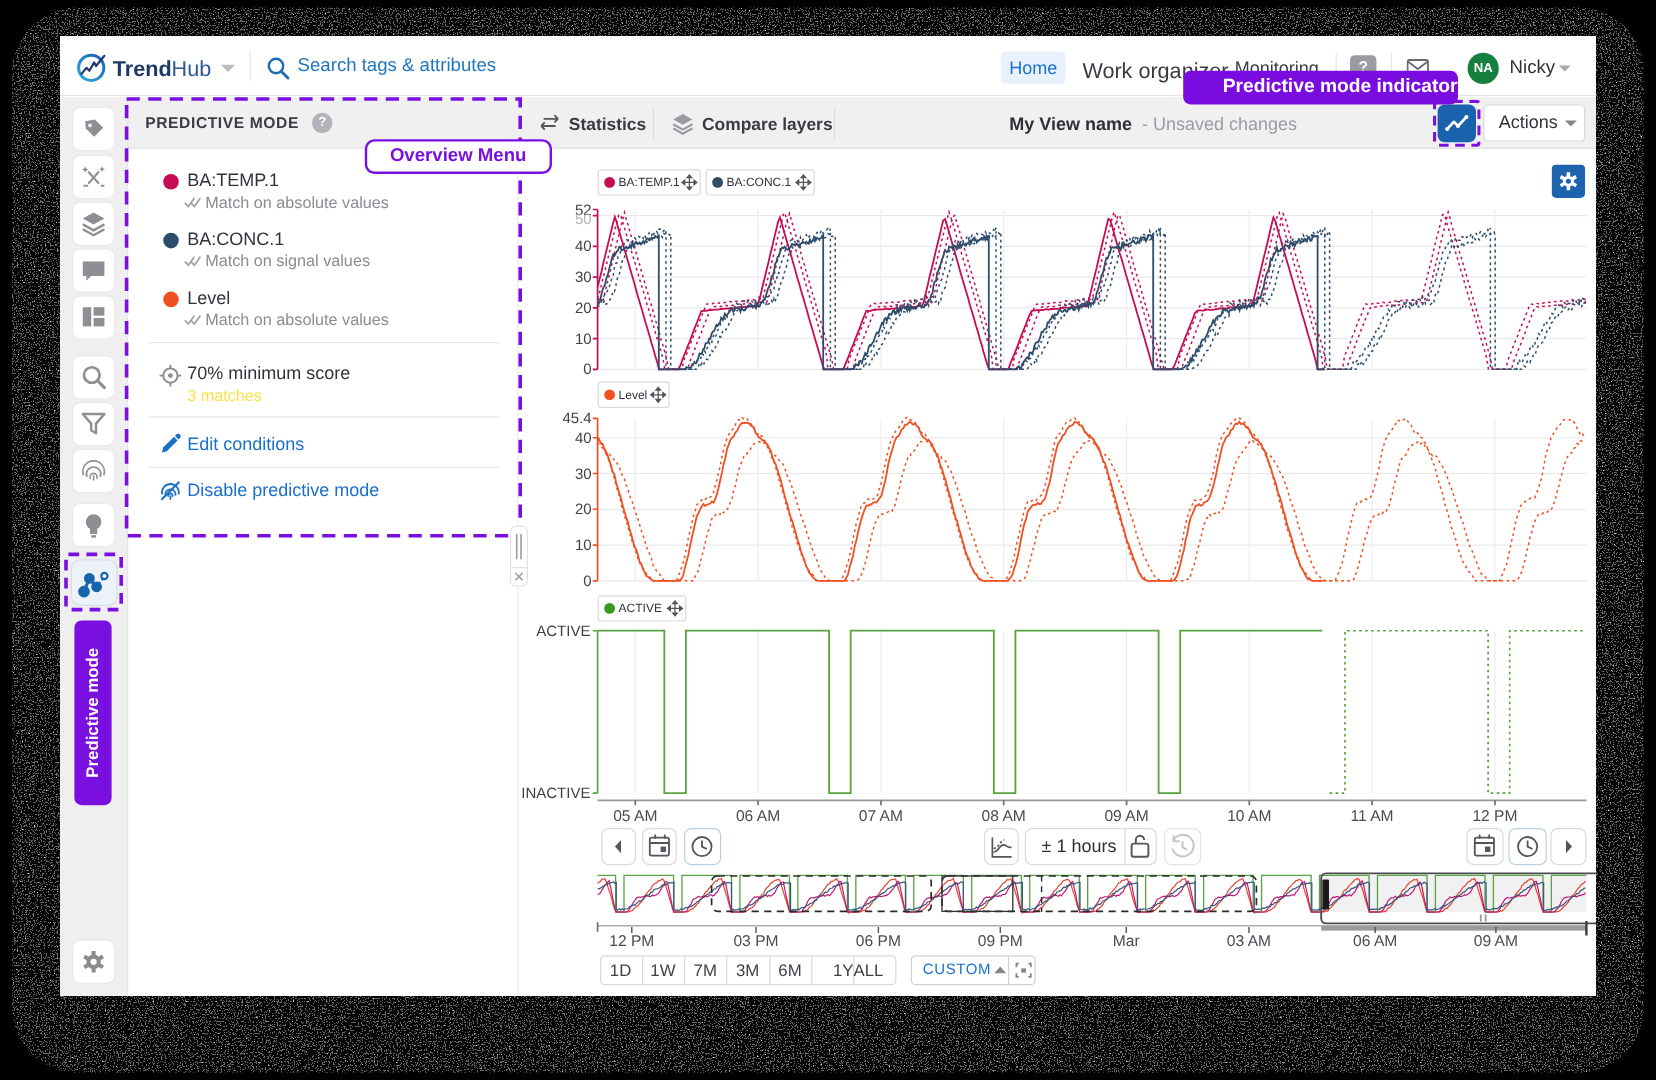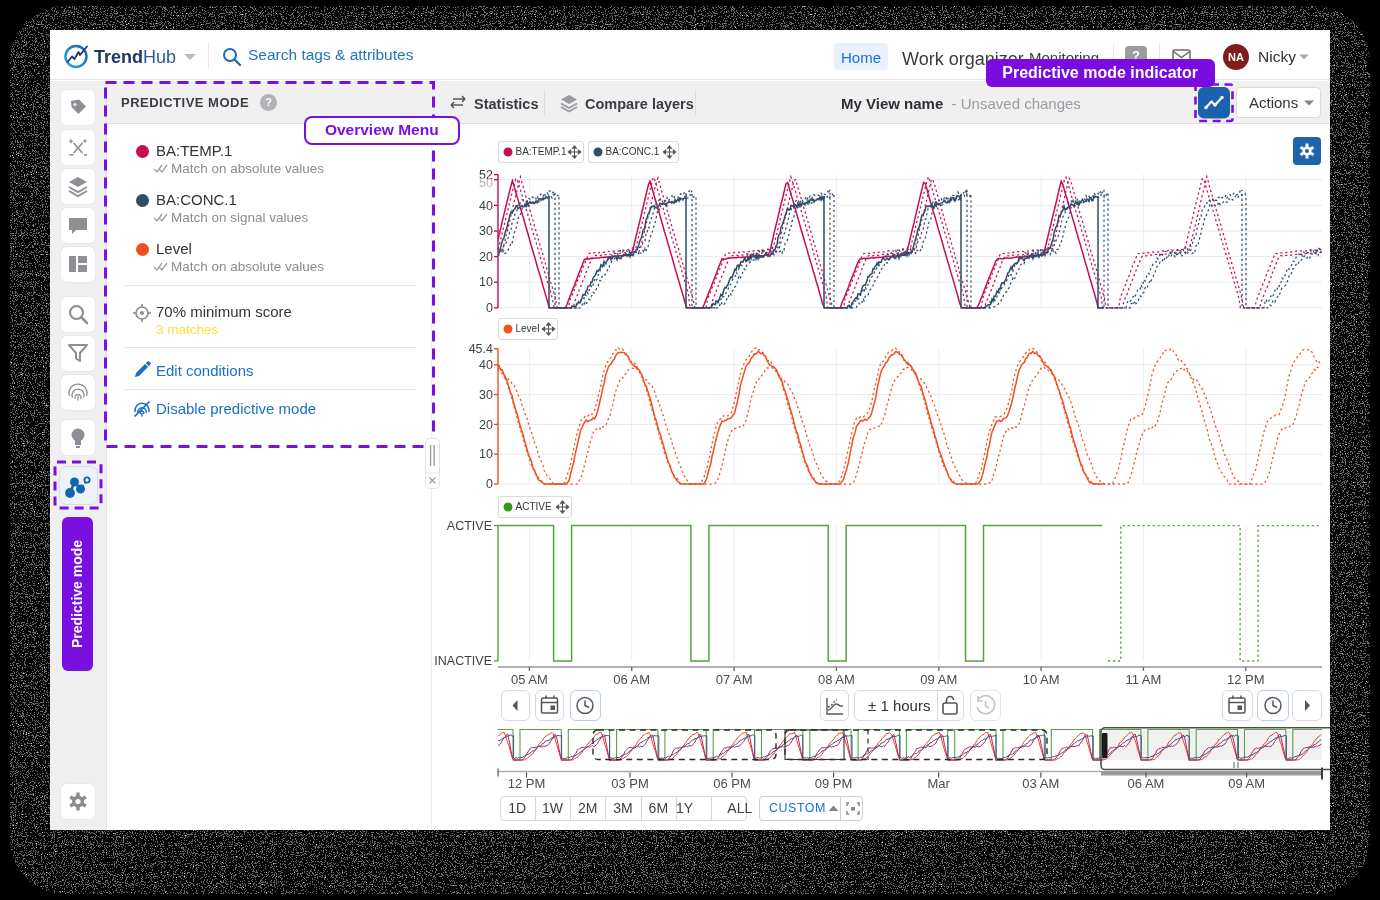--- a/index.html
+++ b/index.html
@@ -48,21 +48,21 @@
 <div class="abs" style="left:834px;top:49px;width:54px;text-align:center;font-size:15px;color:#1a72d2">Home</div>
 <div class="abs" style="left:902px;top:49px;font-size:18px;color:#3a3a42">Work organizer</div>
 <div class="abs" style="left:1029px;top:49px;font-size:15px;color:#3a3a42">Monitoring</div>
 <div class="abs" style="left:1113px;top:44px;width:1px;height:24px;background:#e6e6ea"></div>
 <div class="abs" style="left:1125px;top:46px;width:22px;height:20px;background:#9b9ba1;border-radius:4px;color:#fff;font-size:13px;font-weight:bold;text-align:center;line-height:20px">?</div>
 <div class="abs" style="left:1159px;top:44px;width:1px;height:24px;background:#e6e6ea"></div>
 <svg class="abs" style="left:1172px;top:49px" width="20" height="16">
 <rect x="1" y="1" width="17" height="13" rx="1.5" fill="none" stroke="#6a6a72" stroke-width="1.5"></rect>
 <path d="M1.5 2.5l8 6 8-6" fill="none" stroke="#6a6a72" stroke-width="1.5"></path>
   </svg>
-<div class="abs" style="left:1223px;top:44px;width:26px;height:26px;background:#7f1d1d;border-radius:50%;color:#fff;font-size:11px;font-weight:bold;text-align:center;line-height:26px">NA</div>
+<div class="abs" style="left:1223px;top:44px;width:26px;height:26px;background:#15803d;border-radius:50%;color:#fff;font-size:11px;font-weight:bold;text-align:center;line-height:26px">NA</div>
 <div class="abs" style="left:1258px;top:48px;font-size:15.5px;color:#2f2f35">Nicky</div>
 <svg class="abs" style="left:1298px;top:53px" width="12" height="9">
     <path d="M1 1.5l5 5 5-5z" fill="#a8a8ae"></path>
   </svg>
 <div class="abs" style="left:50px;top:81px;width:1280px;height:43px;background:#f1f0f1;border-bottom:1px solid #e0e0e3"></div>
 <div class="abs" style="left:121px;top:95px;font-size:13px;font-weight:bold;letter-spacing:0.5px;color:#3b3b45">PREDICTIVE MODE</div>
 <div class="abs" style="left:260px;top:94px;width:17px;height:17px;background:#b2b2b8;border-radius:50%;color:#fff;font-size:11px;font-weight:bold;text-align:center;line-height:17px">?</div>
 <svg class="abs" style="left:449px;top:95px" width="18" height="14">
 <path d="M4 4h12m0 0l-3-3m3 3l-3 3" fill="none" stroke="#55555e" stroke-width="1.5"></path>
 <path d="M14 10H2m0 0l3-3m-3 3l3 3" fill="none" stroke="#55555e" stroke-width="1.5"></path>
@@ -504,36 +504,36 @@
   </svg>
 <div class="abs" style="left:1292px;top:690px;width:30px;height:31px;background:#fff;border:1px solid #d9d9de;border-radius:6px"></div>
 <svg class="abs" style="left:1292px;top:690px" width="30" height="31">
     <path d="M13 10l5 5.5-5 5.5z" fill="#55555c"></path>
   </svg>
 <div class="abs" style="left:499.5px;top:796px;width:247px;height:25px;background:#fff;border:1px solid #d8d8dc;border-radius:4px"></div>
 <div class="abs" style="left:499.5px;top:800px;width:35.3px;text-align:center;font-size:14px;color:#3f3f46">1D</div>
 <div class="abs" style="left:534.8px;top:797px;width:1px;height:23px;background:#d8d8dc"></div>
 <div class="abs" style="left:534.8px;top:800px;width:35.3px;text-align:center;font-size:14px;color:#3f3f46">1W</div>
 <div class="abs" style="left:570.1px;top:797px;width:1px;height:23px;background:#d8d8dc"></div>
-<div class="abs" style="left:570.1px;top:800px;width:35.3px;text-align:center;font-size:14px;color:#3f3f46">2M</div>
+<div class="abs" style="left:570.1px;top:800px;width:35.3px;text-align:center;font-size:14px;color:#3f3f46">7M</div>
 <div class="abs" style="left:605.4px;top:797px;width:1px;height:23px;background:#d8d8dc"></div>
 <div class="abs" style="left:605.4px;top:800px;width:35.3px;text-align:center;font-size:14px;color:#3f3f46">3M</div>
 <div class="abs" style="left:640.7px;top:797px;width:1px;height:23px;background:#d8d8dc"></div>
 <div class="abs" style="left:640.7px;top:800px;width:35.3px;text-align:center;font-size:14px;color:#3f3f46">6M</div>
 <div class="abs" style="left:676px;top:797px;width:1px;height:23px;background:#d8d8dc"></div>
-<div class="abs" style="left:676px;top:800px;width:35.3px;text-align:left;font-size:14px;color:#3f3f46">1Y</div>
+<div class="abs" style="left:676px;top:800px;width:35.3px;text-align:right;font-size:14px;color:#3f3f46">1Y</div>
 <div class="abs" style="left:711.3px;top:797px;width:1px;height:23px;background:#d8d8dc"></div>
-<div class="abs" style="left:711.3px;top:800px;width:57px;text-align:center;font-size:14px;color:#3f3f46">ALL</div>
+<div class="abs" style="left:711.3px;top:800px;width:57px;font-size:14px;color:#3f3f46">ALL</div>
 <div class="abs" style="left:758.5px;top:796px;width:104.5px;height:25px;background:#fff;border:1px solid #d0d0d6;border-radius:4px"></div>
 <div class="abs" style="left:769px;top:801px;font-size:12.5px;color:#1a72d2;letter-spacing:0.5px">CUSTOM</div>
 <svg class="abs" style="left:828px;top:804px" width="11" height="8">
     <path d="M0.5 7l5-5.5 5 5.5z" fill="#85858c"></path>
   </svg>
 <div class="abs" style="left:840px;top:797px;width:1px;height:23px;background:#d0d0d6"></div>
 <svg class="abs" style="left:844px;top:800px" width="18" height="17">
 <g fill="none" stroke="#85858c" stroke-width="1.5">
       <path d="M5 3H3v3M13 3h2v3M5 14H3v-3M13 14h2v-3"></path>
     </g>
     <rect x="7" y="7" width="4" height="3.5" fill="#85858c"></rect>
   </svg>
 <div class="abs" style="left:303.6px;top:116px;width:156.4px;height:28.5px;background:#fff;border:2.5px solid #7a10e0;border-radius:8px"></div>
 <div class="abs" style="left:303.6px;top:121px;width:156.4px;text-align:center;font-size:15.5px;font-weight:bold;color:#7a10e0">Overview Menu</div>
 <div class="abs" style="left:985.6px;top:58.8px;width:229px;height:28.5px;background:#7a0ce0;border-radius:6px"></div>
-<div class="abs" style="left:985.6px;top:64px;width:229px;text-align:center;font-size:16px;font-weight:bold;color:#fff">Predictive mode indicator</div>
+<div class="abs" style="left:985.6px;top:64px;width:229px;text-align:right;font-size:16px;font-weight:bold;color:#fff">Predictive mode indicator</div>
 </body></html>

